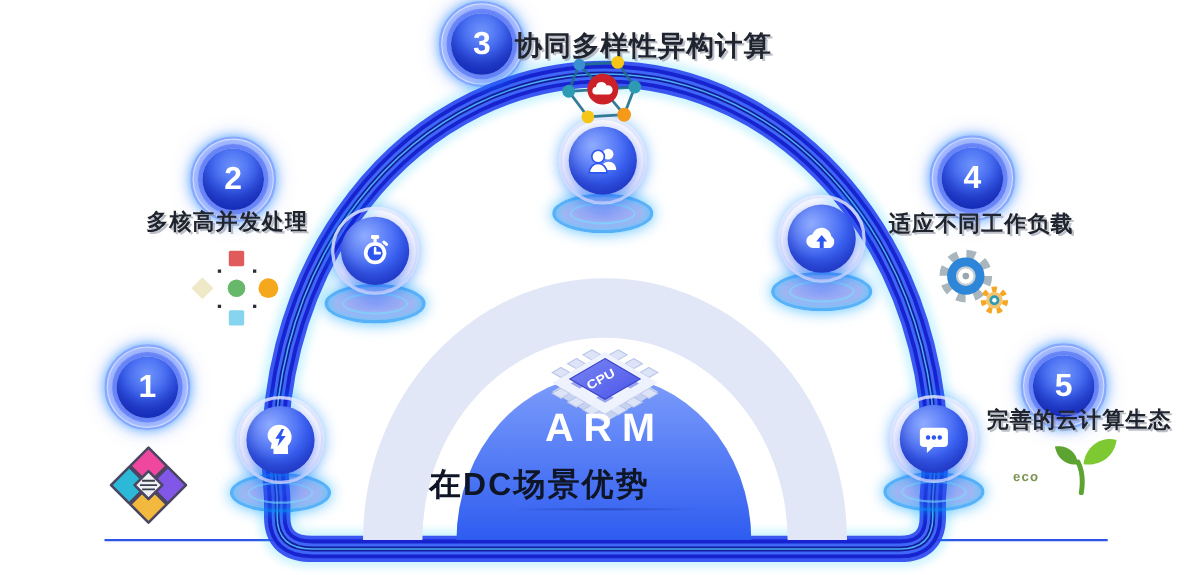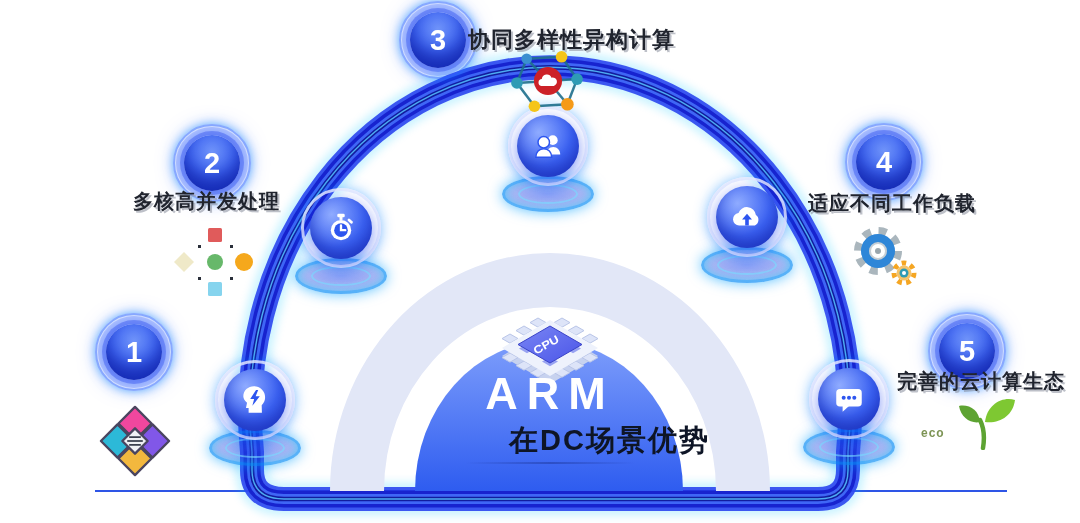--- a/index.html
+++ b/index.html
@@ -16,21 +16,21 @@
   .badge::before{content:"";position:absolute;inset:-11px;border-radius:50%;
     border:2px solid rgba(40,100,255,.45);box-shadow:0 0 10px rgba(0,140,255,.5);}
   #b1{left:106px;top:324px}#b2{left:184px;top:135px}#b3{left:410px;top:12px}
   #b4{left:856px;top:134px}#b5{left:939px;top:323px}
 
   
   .title{position:absolute;z-index:6;font-size:20px;font-weight:bold;color:#20242e;
     letter-spacing:1px;white-space:nowrap;
     text-shadow:2px 2px 0 rgba(135,140,155,.55);}
   #t1{left:95px;top:366px}#t2{left:133px;top:188px}
-  #t3{left:468px;top:25px;font-size:22px}
+  #t3{left:468px;top:25px;font-size:25px}
   #t4{left:808px;top:190px}#t5{left:897px;top:368px}
 
   
   .node{position:absolute;z-index:5;width:80px;height:80px;}
   .node .ped{position:absolute;left:50%;top:70px;transform:translateX(-50%);width:86px;height:30px;
     border-radius:50%;border:3px solid rgba(0,170,255,.5);
     background:radial-gradient(ellipse at center, rgba(45,85,240,.55), rgba(20,40,200,.28));
     box-shadow:0 0 14px rgba(0,160,255,.65), inset 0 0 10px rgba(0,210,255,.5);}
   .node .ped::after{content:"";position:absolute;left:50%;top:50%;transform:translate(-50%,-50%);
     width:56px;height:16px;border-radius:50%;border:2px solid rgba(120,220,255,.6);}
@@ -47,22 +47,22 @@
   .deco{position:absolute;z-index:6;}
   #d1{left:98px;top:404px}#d2{left:172px;top:224px}#d3{left:504px;top:50px}
   #d4{left:846px;top:220px}#d5{left:915px;top:392px;width:104px;height:58px}
   #d5 .eco-label{position:absolute;left:6px;bottom:10px;font-size:12px;font-weight:bold;
     color:#7d9455;letter-spacing:1px;}
   #d5 svg{position:absolute;right:0;top:0;}
 
   
   .chip{position:absolute;z-index:4;left:494px;top:304px;}
   .arm-title{position:absolute;z-index:4;left:400px;top:368px;width:300px;text-align:center;
-    color:#ffffff;font-size:45px;font-weight:bold;letter-spacing:9px;}
-  .dome-sub{position:absolute;z-index:4;left:390px;top:421px;width:320px;text-align:right;
+    color:#ffffff;font-size:36px;font-weight:bold;letter-spacing:9px;}
+  .dome-sub{position:absolute;z-index:4;left:390px;top:421px;width:320px;text-align:left;
     color:#0e1526;font-size:29px;font-weight:bold;letter-spacing:2px;}
   .dome-divider{position:absolute;z-index:4;left:465px;top:462px;width:170px;height:2px;
     background:linear-gradient(90deg, rgba(20,40,130,0), rgba(20,40,130,.4), rgba(20,40,130,0));}
 </style>
 </head>
 <body>
 
 <div id="stage">
 
   <svg id="baseSvg" width="1080" height="523" viewBox="0 0 1080 523">

